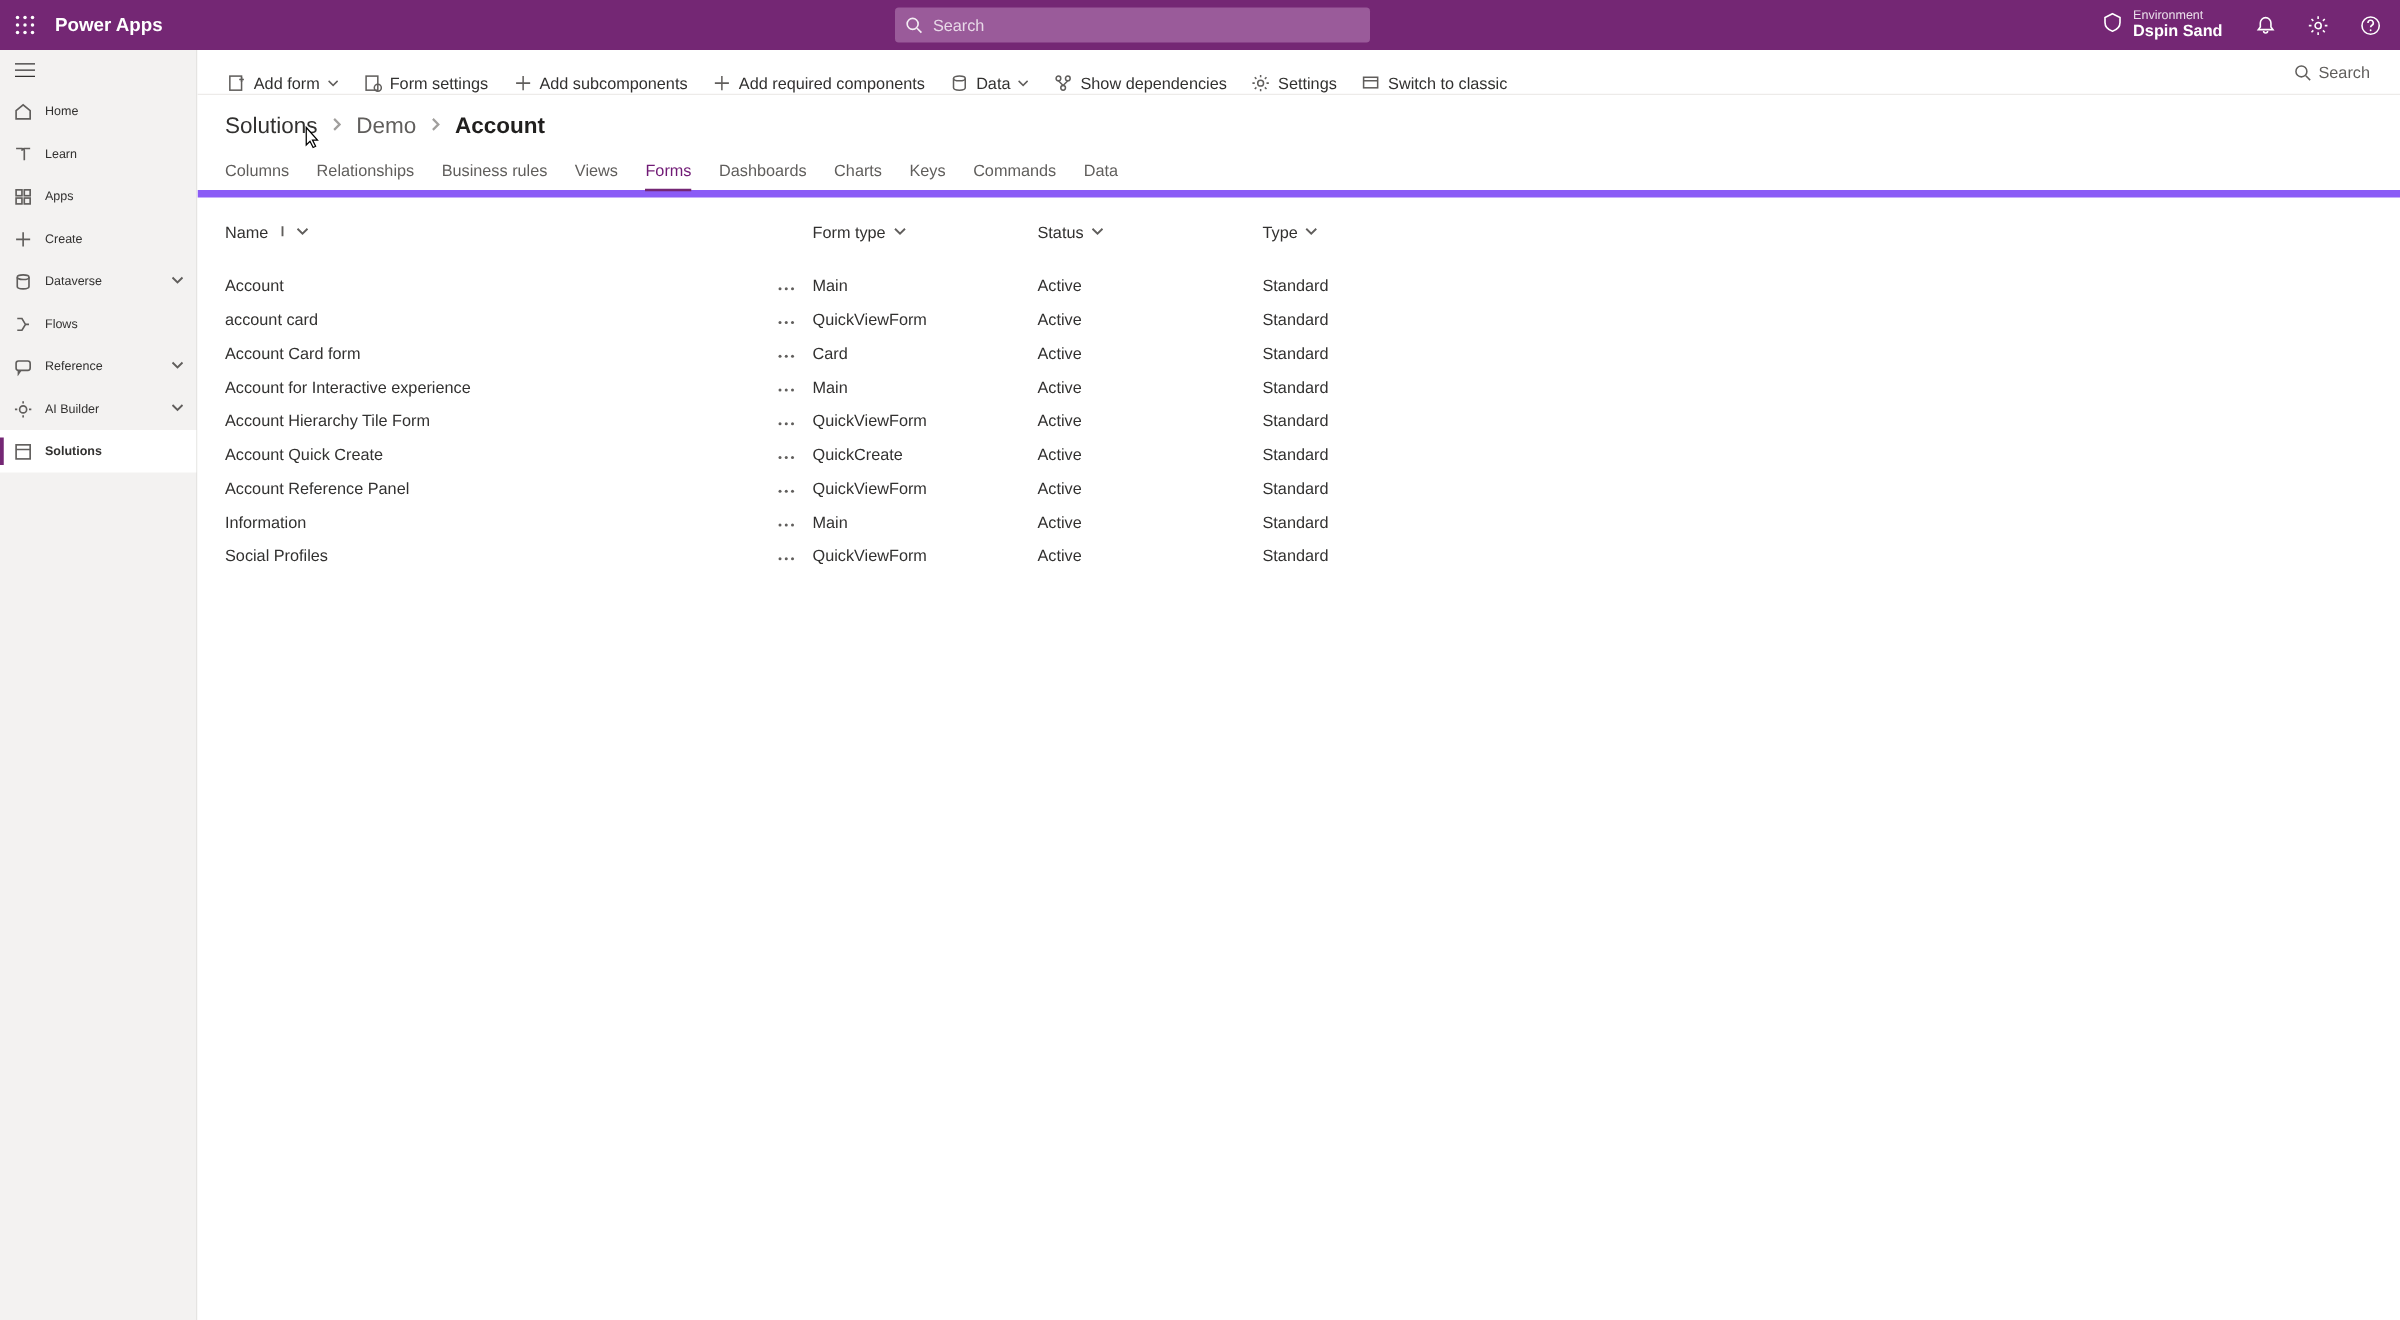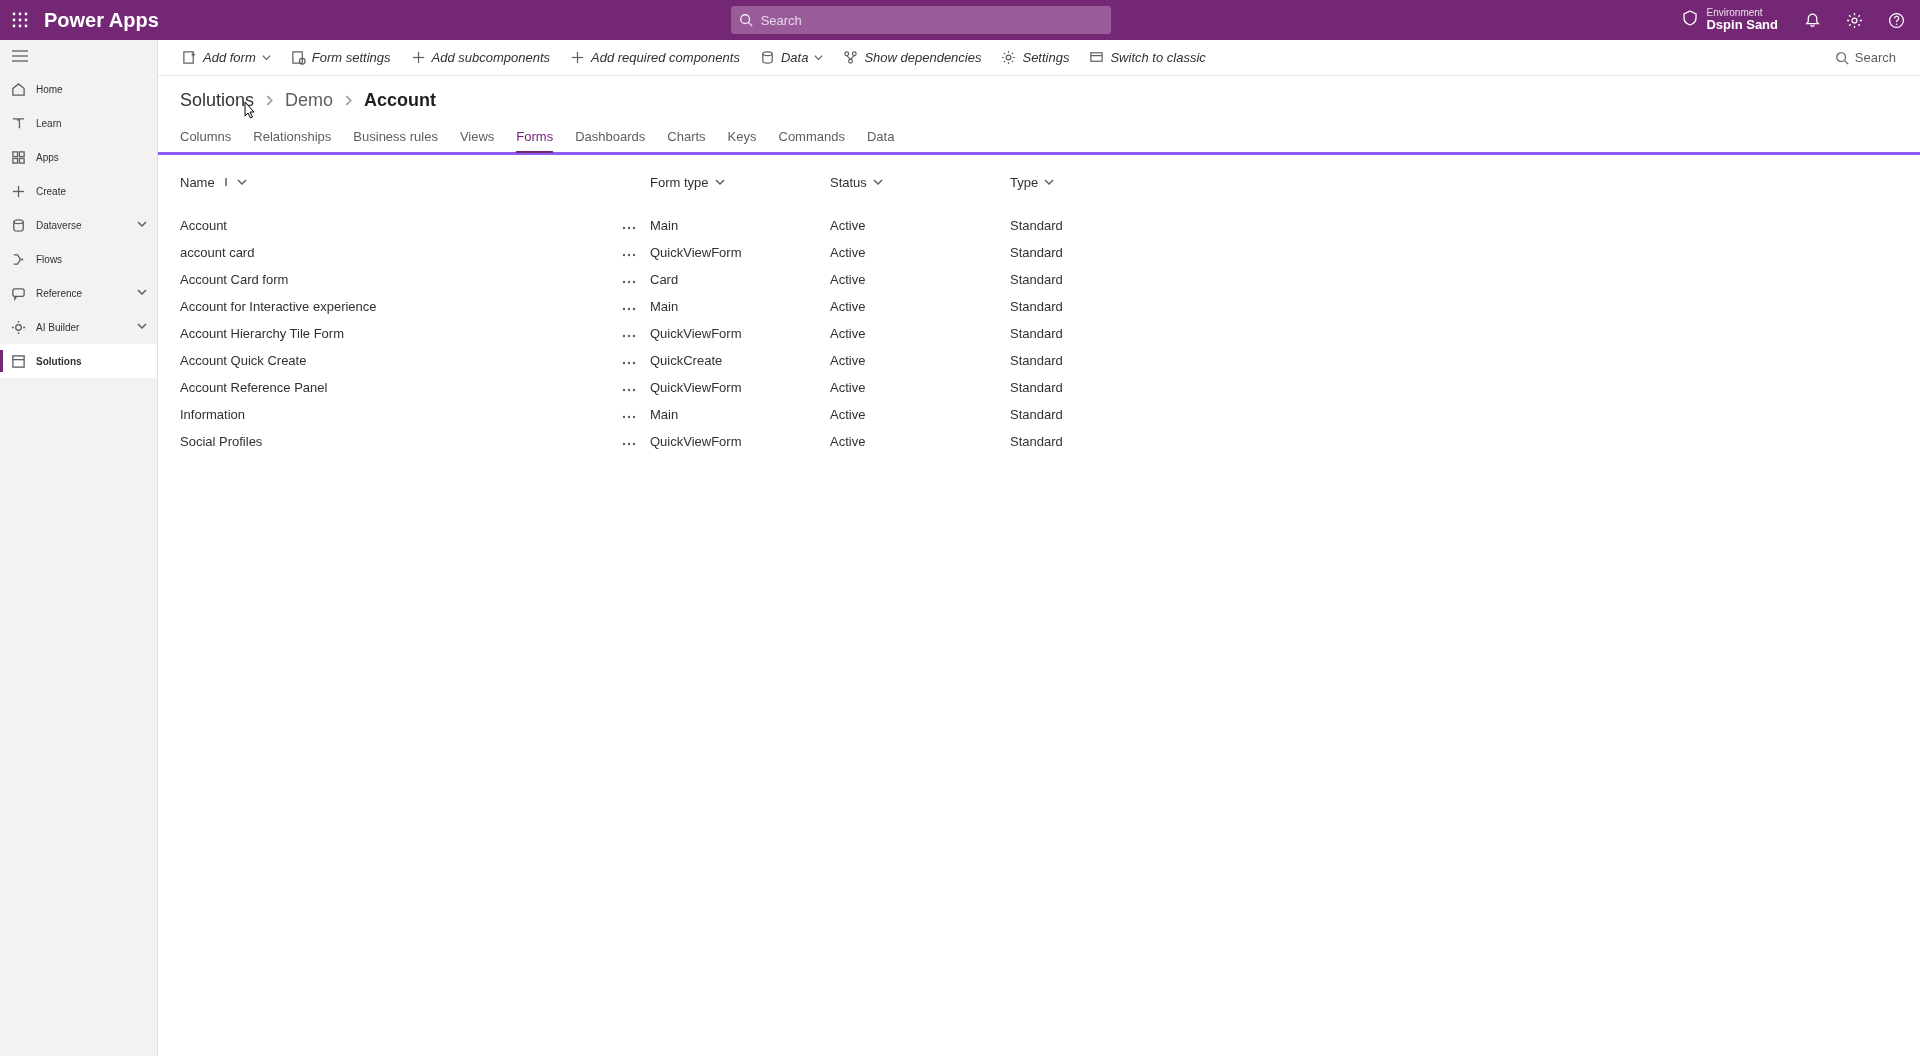--- a/index.html
+++ b/index.html
@@ -5,21 +5,21 @@
     * { margin: 0; padding: 0; box-sizing: border-box; font-family: "Segoe UI", sans-serif; }
     html, body { width: 100%; height: 100%; background: #faf9f8; overflow: hidden; }
 
     
     .topbar {
       height: 40px; background: #742774; color: #fff; display: flex; align-items: center;
       padding: 0 0 0 0;
     }
     .waffle { width: 40px; height: 40px; display: flex; align-items: center; justify-content: center; cursor: pointer; }
     .waffle svg { width: 16px; height: 16px; fill: #fff; }
-    .brand { font-size: 20px; font-weight: 600; margin-left: 4px; }
+    .brand { font-size: 15px; font-weight: 600; margin-left: 4px; }
     .topbar-center { flex: 1; display: flex; justify-content: center; }
     .searchbar {
       width: 380px; height: 28px; background: #9a5b9a; border-radius: 3px;
       display: flex; align-items: center; padding: 0 8px; color: #fff;
     }
     .searchbar svg { width: 14px; height: 14px; fill: #fff; opacity: .9; margin-right: 8px; }
     .searchbar span { font-size: 13px; color: #e8d9e8; }
     .topbar-right { display: flex; gap: 2px; padding-right: 4px; }
     .env { display: flex; align-items: center; gap: 8px; margin-right: 12px; }
     .env-icon svg { width: 16px; height: 16px; fill: #fff; }
@@ -51,41 +51,41 @@
 
     
     .main { flex: 1; display: flex; flex-direction: column; background: #faf9f8; }
 
     
     .cmdbar {
       height: 36px; background: #fff; border-bottom: 1px solid #edebe9;
       display: flex; align-items: center; padding: 0 16px; gap: 4px;
     }
     .cmd {
-      display: flex; align-items: center; gap: 6px; padding: 0 8px; height: 32px;
-      font-size: 13px; color: #323130; cursor: pointer; border-radius: 2px; font-style: italic;
+      display: flex; align-items: flex-end; gap: 6px; padding: 0 8px; height: 32px;
+      font-size: 13px; color: #323130; cursor: pointer; border-radius: 2px;
     }
     .cmd svg { width: 15px; height: 15px; fill: none; stroke: #605e5c; stroke-width: 1.3; }
     .cmd .chev svg { width: 9px; height: 9px; }
     .cmdbar-spacer { flex: 1; }
     .cmd-search { display: flex; align-items: center; gap: 6px; font-size: 13px; color: #605e5c; padding: 0 8px; }
     .cmd-search svg { width: 14px; height: 14px; fill: none; stroke: #605e5c; stroke-width: 1.4; }
 
     
     .content { flex: 1; background: #fff; overflow: auto; padding: 0 0 0 0; }
 
     
     .breadcrumb { display: flex; align-items: center; gap: 10px; padding: 14px 22px 4px 22px; }
     .crumb { font-size: 18px; color: #605e5c; cursor: pointer; }
     .crumb.current { color: #201f1e; font-weight: 600; cursor: default; }
     .crumb.hov { color: #323130; }
     .crumb-sep svg { width: 11px; height: 11px; stroke: #a19f9d; fill: none; stroke-width: 1.6; }
 
     
-    .etabs { display: flex; gap: 22px; padding: 8px 22px 0 22px; border-bottom: 3px solid #8b5cf6; }
+    .etabs { display: flex; gap: 22px; padding: 8px 22px 0 22px; border-bottom: 6px solid #8b5cf6; }
     .etab { font-size: 13px; color: #605e5c; padding: 6px 0 8px 0; cursor: pointer; position: relative; }
     .etab.active { color: #701a75; font-weight: 400; }
     .etab.active::after {
       content: ""; position: absolute; left: 0; right: 0; bottom: -1px; height: 2px; background: #742774;
     }
 
     
     .grid { padding: 14px 22px 0 22px; }
     .grid-head, .grid-row {
       display: grid;

